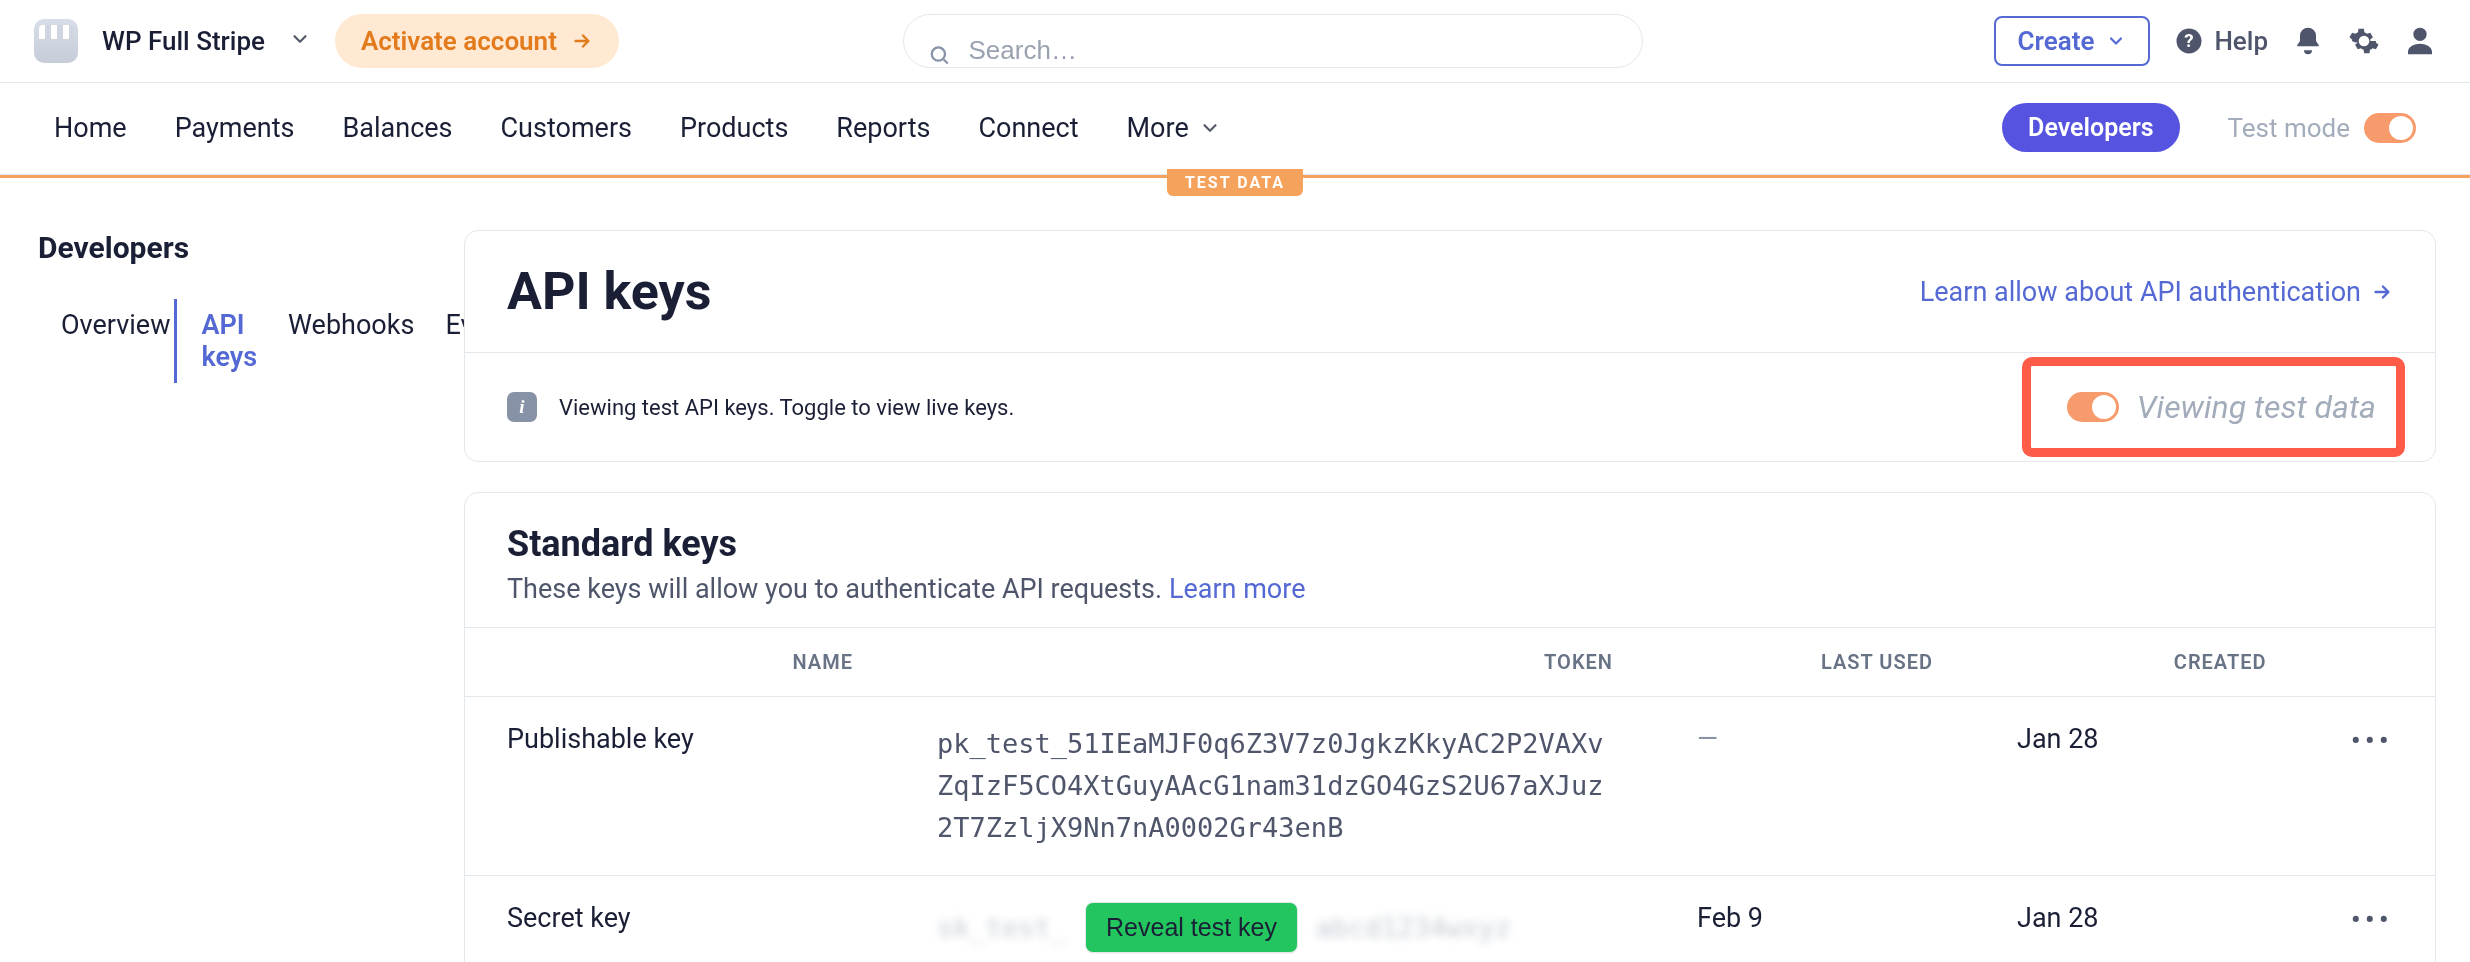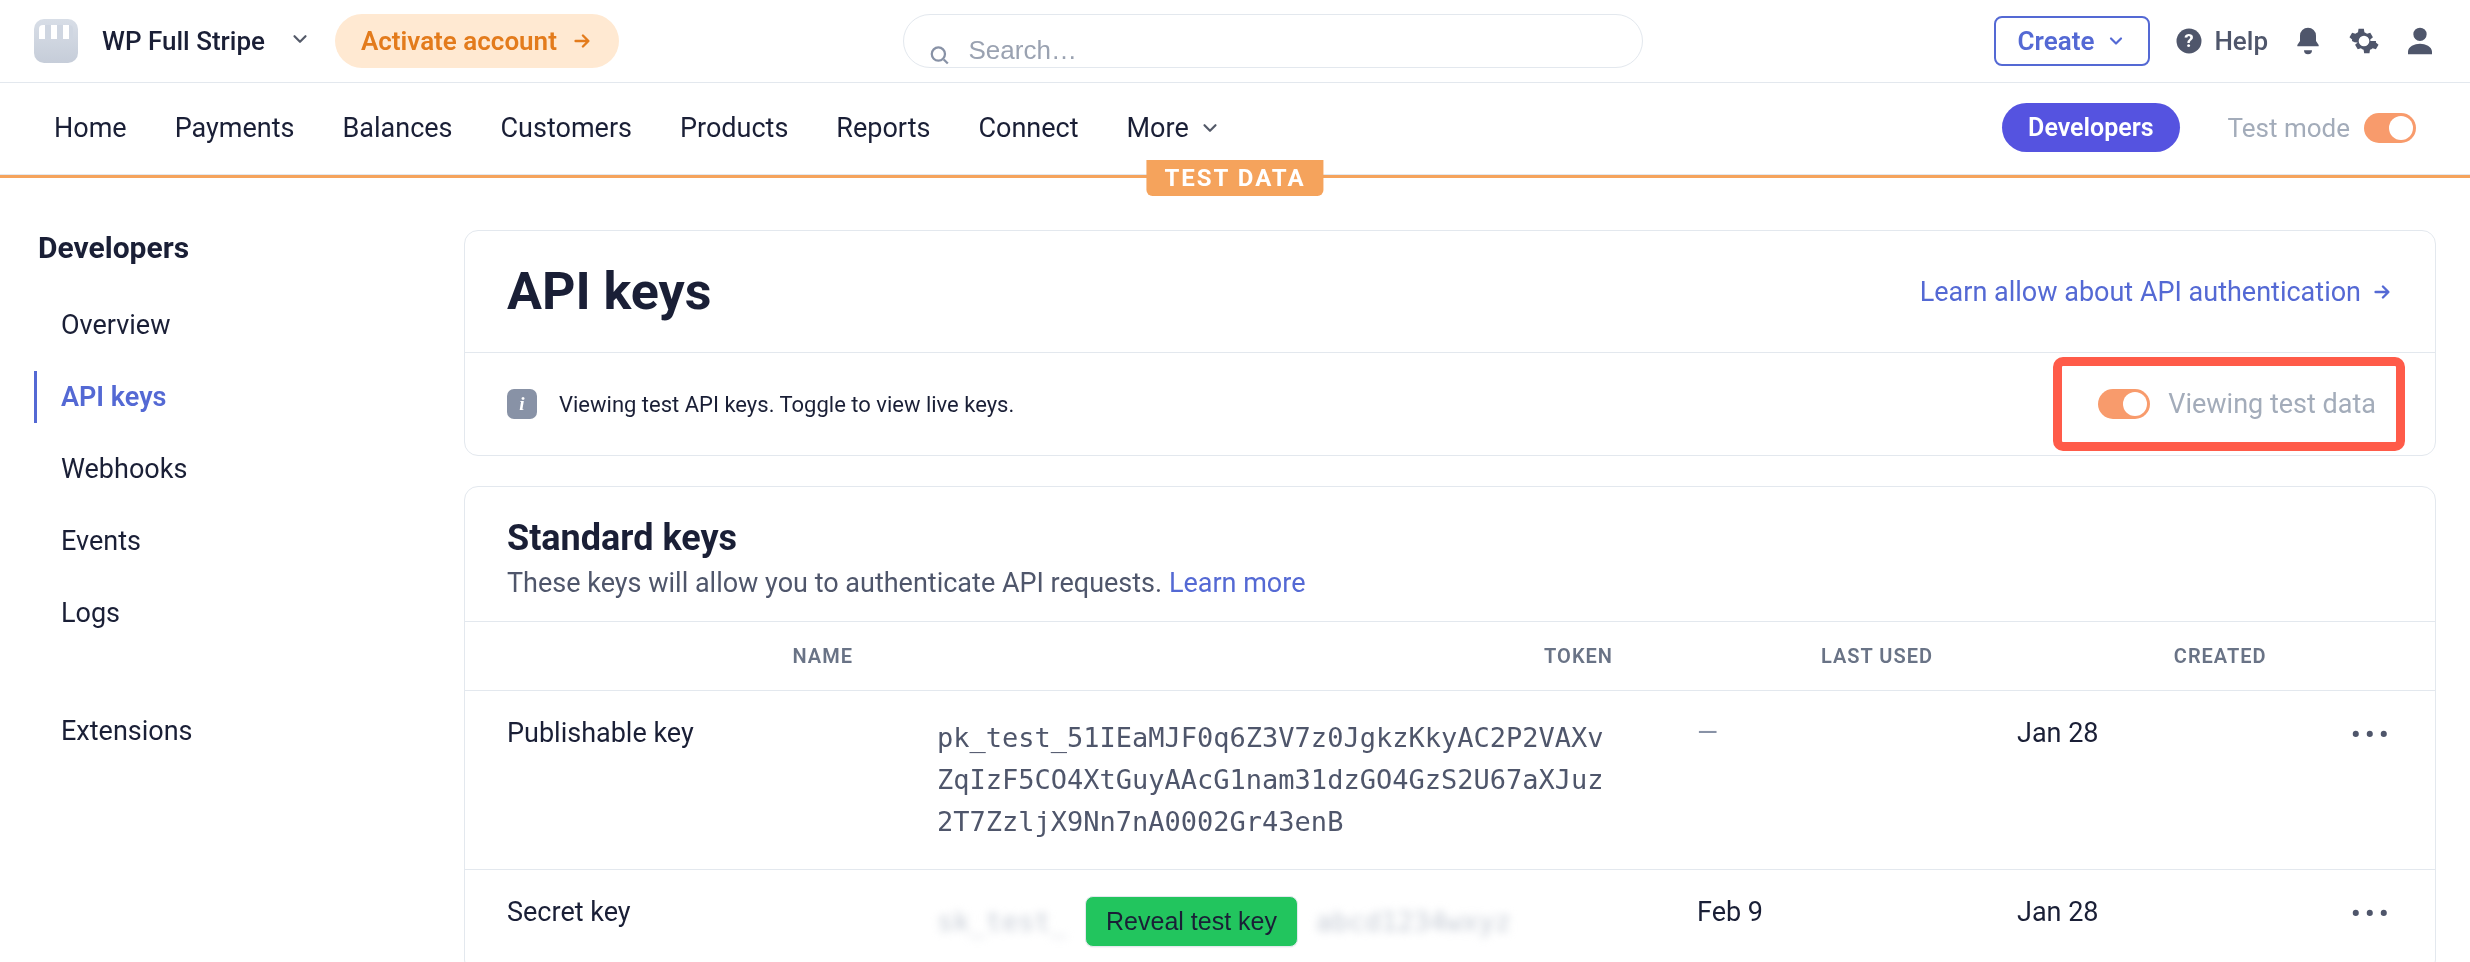--- a/index.html
+++ b/index.html
@@ -114,31 +114,31 @@
   }
   .toggle::after{
     content:"";position:absolute;right:3px;top:3px;width:24px;height:24px;
     border-radius:50%;background:#fff;
   }
   .orange-line{height:3px;background:#f5a35c;}
   .test-data-badge{
     position:absolute;left:50%;transform:translateX(-50%);
     bottom:-18px;
     background:#f5a35c;color:#fff;font-weight:700;letter-spacing:2px;
-    font-size:24px;padding:4px 18px;border-radius:0 0 6px 6px;
+    font-size:16px;padding:4px 18px;border-radius:0 0 6px 6px;
   }
 
   
   .body{
     display:flex;gap:0;
     padding:52px 34px 0;
   }
   .sidebar{width:430px;flex:0 0 430px}
   .sidebar h3{font-size:30px;margin:0 0 34px 4px;font-weight:700}
-  .side-nav{display:flex;flex-direction:column;gap:20px}
+  .side-nav{display:flex;flex-direction:row;gap:4px}
   .side-nav a{
     display:block;padding:10px 0 10px 24px;
     border-left:3px solid transparent;color:var(--text);text-decoration:none;
     font-size:27px;
   }
   .side-nav a.active{border-left-color:var(--link);color:var(--link);font-weight:600}
   .side-nav .gap{height:26px}
 
   .main{flex:1}
   .card{
@@ -159,22 +159,23 @@
     padding:22px 42px;
   }
   .info-left{display:flex;align-items:center;gap:22px}
   .info-badge{
     width:30px;height:30px;border-radius:7px;background:#8892a6;color:#fff;
     display:flex;align-items:center;justify-content:center;font-weight:800;font-size:19px;
     font-family:Georgia,serif;font-style:italic;
   }
   .info-text{color:var(--text);font-size:22px}
   .view-test{
-    display:flex;align-items:center;gap:18px;color:#a3acba;font-size:27px;
+    display:flex;align-items:center;gap:18px;color:#a3acba;font-size:32px;
     padding:10px 0 10px 16px;
+    font-style:italic;
   }
   .highlight-box{
     border:9px solid var(--highlight);border-radius:10px;
     padding:12px 20px;margin:-18px -12px -18px 0;
   }
 
   
   .card.keys{margin-top:30px}
   .keys-head{padding:30px 42px 10px}
   .keys-head h2{margin:0 0 8px;font-size:36px;font-weight:700}

